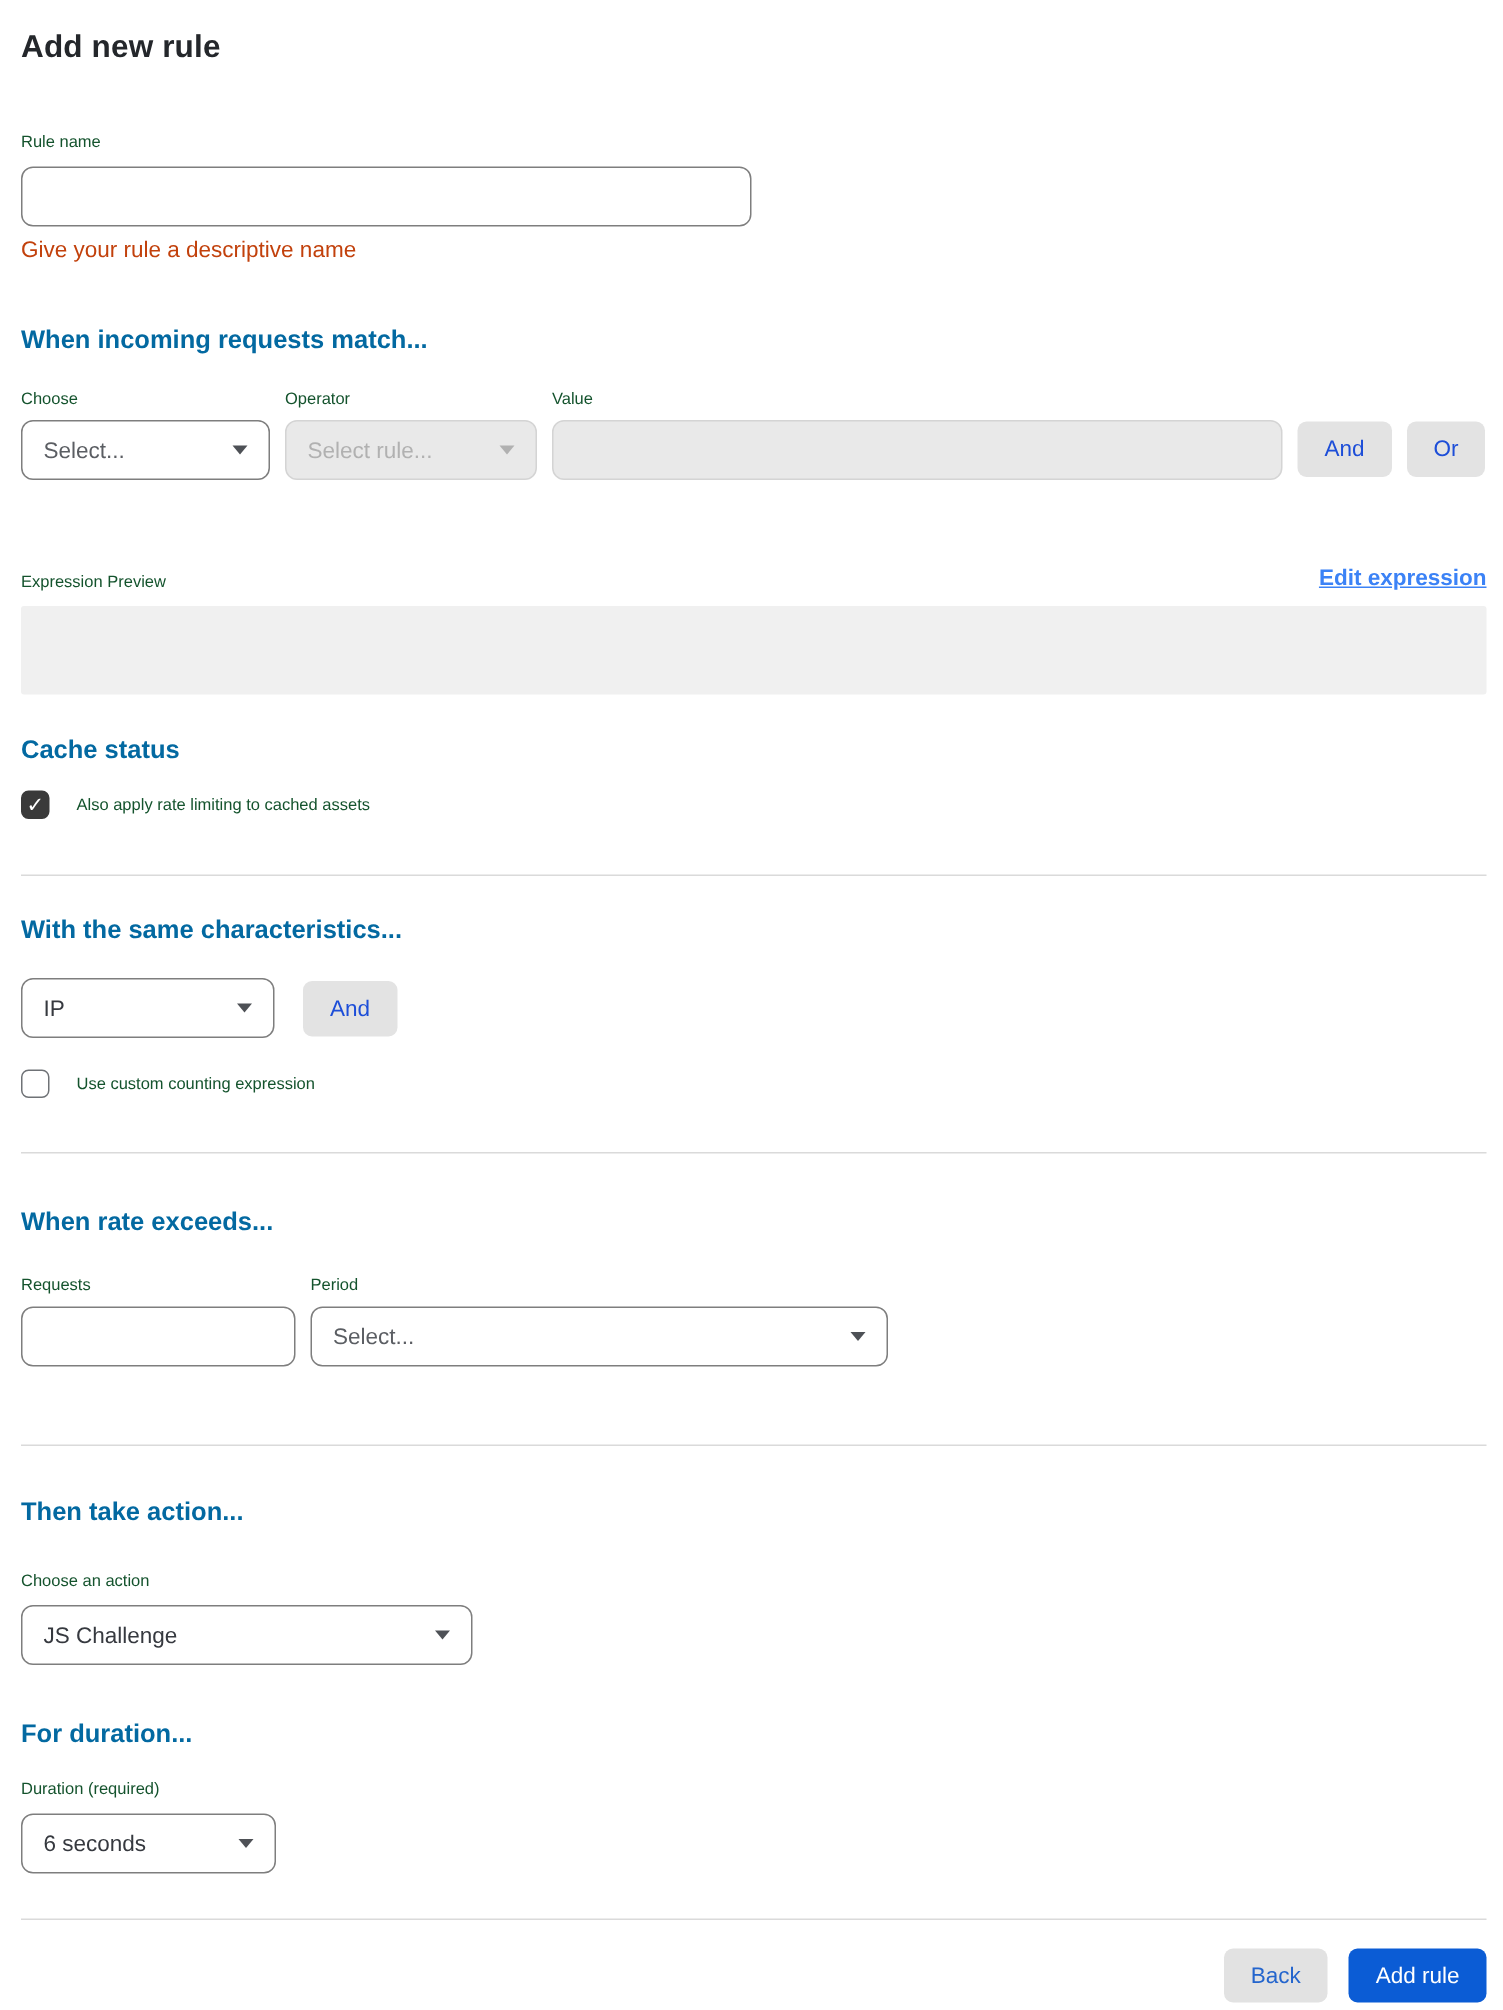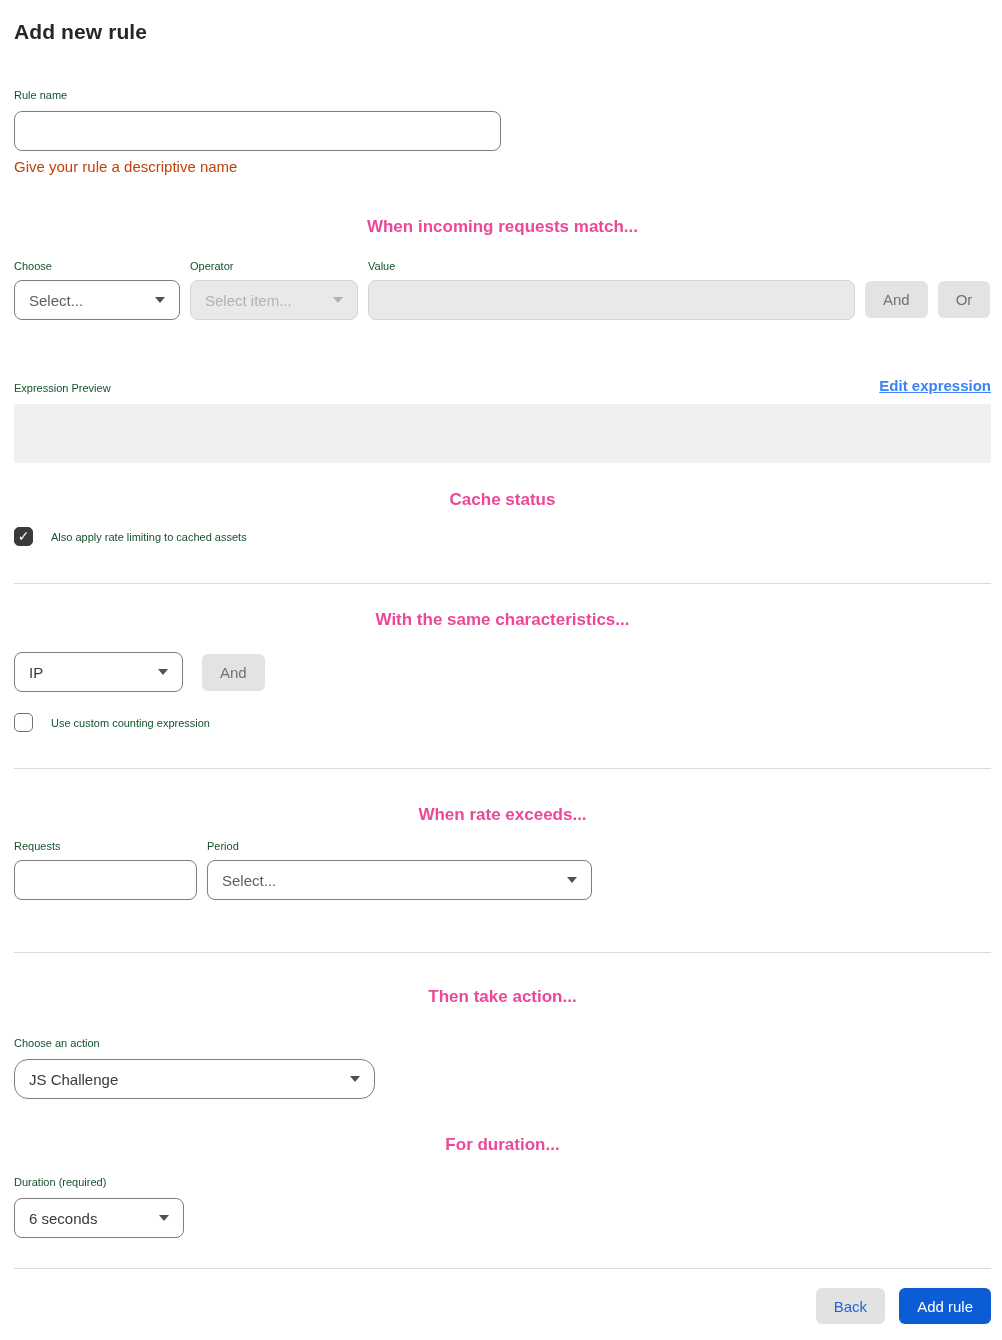--- a/index.html
+++ b/index.html
@@ -25,22 +25,21 @@
     color: #14532d;
   }
   .helper-text {
     font-size: 15px;
     color: #c2410c;
     margin-top: 7px;
   }
   .section-heading {
     font-size: 17px;
     font-weight: 700;
-    color: #ec4899;
-    text-align: center;
+    color: #0369a1;
   }
   .text-input {
     display: block;
     height: 40px;
     border: 1px solid #7e7e7e;
     border-radius: 8px;
     background: #ffffff;
     font-family: inherit;
     font-size: 15px;
     color: #36393f;
@@ -80,21 +79,21 @@
     margin-left: 10px;
     flex: 0 0 auto;
   }
   .select.disabled .caret { border-top-color: #b1b1b1; }
   .gray-btn {
     background: #e3e3e3;
     border: none;
     border-radius: 6px;
     font-family: inherit;
     font-size: 15px;
-    color: #737373;
+    color: #1d4ed8;
     height: 37px;
     padding: 0 18px;
     cursor: pointer;
   }
   .row { display: flex; }
   .col { display: flex; flex-direction: column; }
   .col .field-label { margin-bottom: 8px; }
   .divider {
     border: none;
     border-top: 1px solid #dadada;
@@ -189,21 +188,21 @@
     <div class="col" style="width:166px;">
       <span class="field-label">Choose</span>
       <div class="select">
         <span class="placeholder">Select...</span>
         <span class="caret"></span>
       </div>
     </div>
     <div class="col" style="width:168px;">
       <span class="field-label">Operator</span>
       <div class="select disabled">
-        <span class="placeholder">Select item...</span>
+        <span class="placeholder">Select rule...</span>
         <span class="caret"></span>
       </div>
     </div>
     <div class="col" style="width:487px;">
       <span class="field-label">Value</span>
       <input class="text-input disabled" style="width: 487px;" type="text" disabled="" value="">
     </div>
     <button class="gray-btn" style="margin-bottom:2px;">And</button>
     <button class="gray-btn" style="margin-bottom:2px;">Or</button>
   </div>
@@ -231,40 +230,40 @@
     <button class="gray-btn">And</button>
   </div>
   <div class="checkbox-row" style="margin-top:21px;">
     <span class="checkbox unchecked"></span>
     <span class="field-label">Use custom counting expression</span>
   </div>
 
   <hr class="divider" style="margin-top:36px;">
 
   <h2 class="section-heading" style="margin-top:36px;">When rate exceeds...</h2>
-  <div class="row" style="margin-top:15px; gap:10px;">
+  <div class="row" style="margin-top:26px; gap:10px;">
     <div class="col" style="width:183px;">
       <span class="field-label">Requests</span>
       <input class="text-input" style="width: 183px;" type="text" value="">
     </div>
     <div class="col" style="width:385px;">
       <span class="field-label">Period</span>
       <div class="select">
         <span class="placeholder">Select...</span>
         <span class="caret"></span>
       </div>
     </div>
   </div>
 
   <hr class="divider" style="margin-top:52px;">
 
   <h2 class="section-heading" style="margin-top:34px;">Then take action...</h2>
   <div style="margin-top:26px;">
     <span class="field-label">Choose an action</span>
-    <div class="select" style="width:361px; margin-top:8px;border-radius:14px;">
+    <div class="select" style="width:301px; margin-top:8px;">
       <span>JS Challenge</span>
       <span class="caret"></span>
     </div>
   </div>
 
   <h2 class="section-heading" style="margin-top:36px;">For duration...</h2>
   <div style="margin-top:17px;">
     <span class="field-label">Duration (required)</span>
     <div class="select" style="width:170px; margin-top:8px;">
       <span>6 seconds</span>

